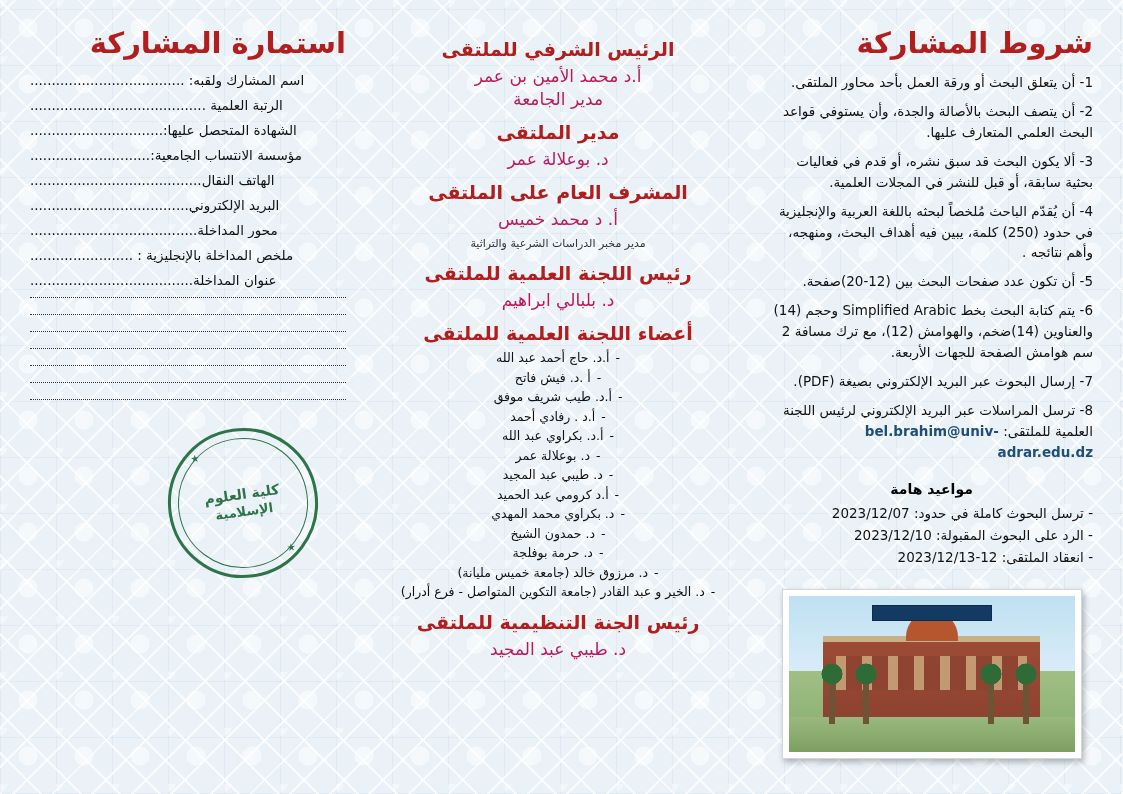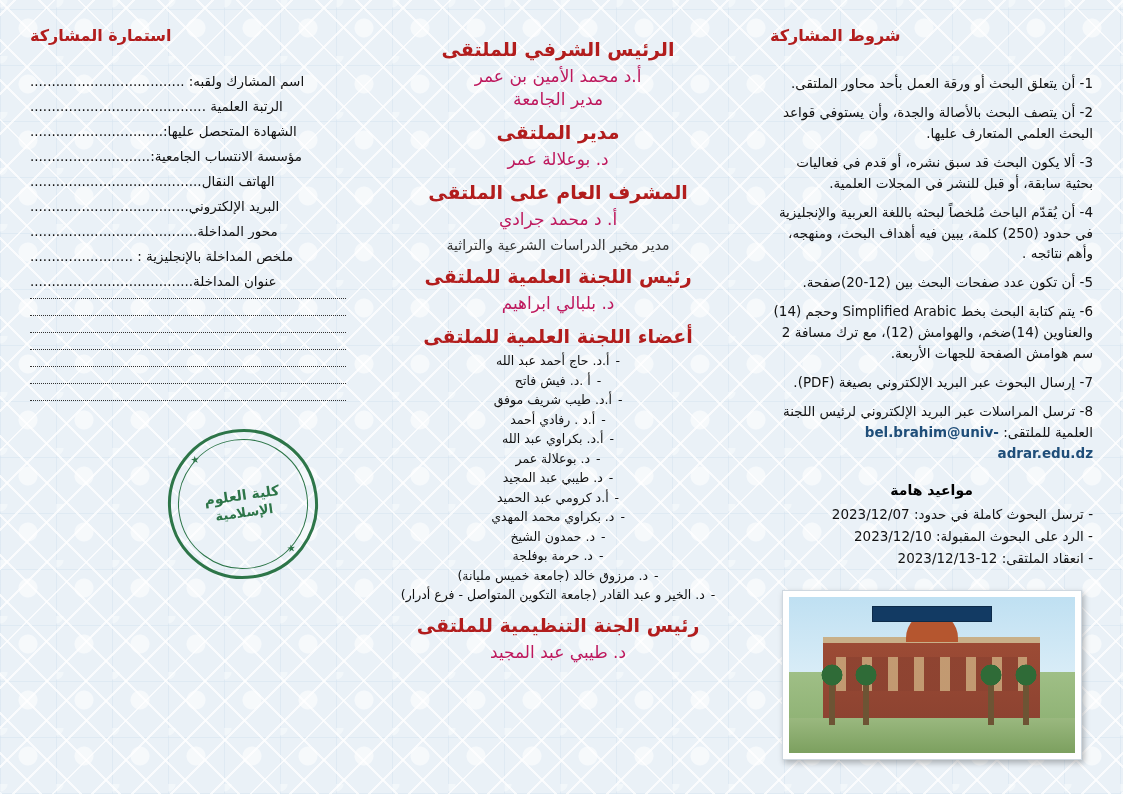--- a/index.html
+++ b/index.html
@@ -35,25 +35,25 @@
     display:flex;
     flex-direction:row;
     padding:18px 16px 10px 16px;
   }
   .col { position:relative; }
   .col-right { width:352px; padding:8px 14px 0 10px; }
   .col-mid   { width:410px; padding:8px 10px 0 10px; }
   .col-left  { width:345px; padding:8px 10px 0 14px; }
 
   h2.section-title {
-    margin:0 0 28px 0;
+    margin:0 0 12px 0;
     color:#b21d1d;
-    font-size:16px;
+    font-size:29px;
     font-weight:bold;
-    text-align:left;
+    text-align:right;
     letter-spacing:0;
   }
 
   .conditions p {
     margin:8px 0 5px 0;
     font-size:13.5px;
     line-height:1.55;
     color:#111;
     text-align:right;
   }
@@ -122,21 +122,21 @@
   }
   .sign {
     position:absolute; top:6%; left:50%; transform:translateX(-50%);
     width:120px; height:16px; background:#123a63; border:1px solid #0d2b49;
   }
 
   
   .mid-line {
     text-align:center; font-size:17px; font-weight:normal; color:#be185d; margin:2px 0 3px 0;
   }
-  .mid-line.small { font-size:14px; font-weight:normal; color:#333; margin-top:8px; }
+  .mid-line.small { font-size:11px; font-weight:normal; color:#333; margin-top:8px; }
   .mid-head {
     text-align:center; font-size:19px; font-weight:bold; color:#b21d1d; margin:12px 0 6px 0;
   }
   .members {
     margin:4px 0 0 0; padding:0; list-style:none;
   }
   .members li {
     font-size:12.5px; color:#111; text-align:center; margin:0 0 4.5px 0;
     padding-right:0;
   }
@@ -216,21 +216,21 @@
 
   <div class="col col-mid">
     <div class="mid-head">الرئيس الشرفي للملتقى</div>
     <div class="mid-line">أ.د محمد الأمين بن عمر</div>
     <div class="mid-line">مدير الجامعة</div>
 
     <div class="mid-head">مدير الملتقى</div>
     <div class="mid-line">د. بوعلالة عمر</div>
 
     <div class="mid-head">المشرف العام على الملتقى</div>
-    <div class="mid-line">أ. د محمد جرادي</div>
+    <div class="mid-line">أ. د محمد خميس</div>
     <div class="mid-line small">مدير مخبر الدراسات الشرعية والتراثية</div>
 
     <div class="mid-head">رئيس اللجنة العلمية للملتقى</div>
     <div class="mid-line">د. بلبالي ابراهيم</div>
 
     <div class="mid-head">أعضاء اللجنة العلمية للملتقى</div>
     <ul class="members">
       <li><span class="dash">-</span><span>أ.د. حاج أحمد عبد الله</span></li>
       <li><span class="dash">-</span><span>أ .د. فيش فاتح</span></li>
       <li><span class="dash">-</span><span>أ.د. طيب شريف موفق</span></li>

